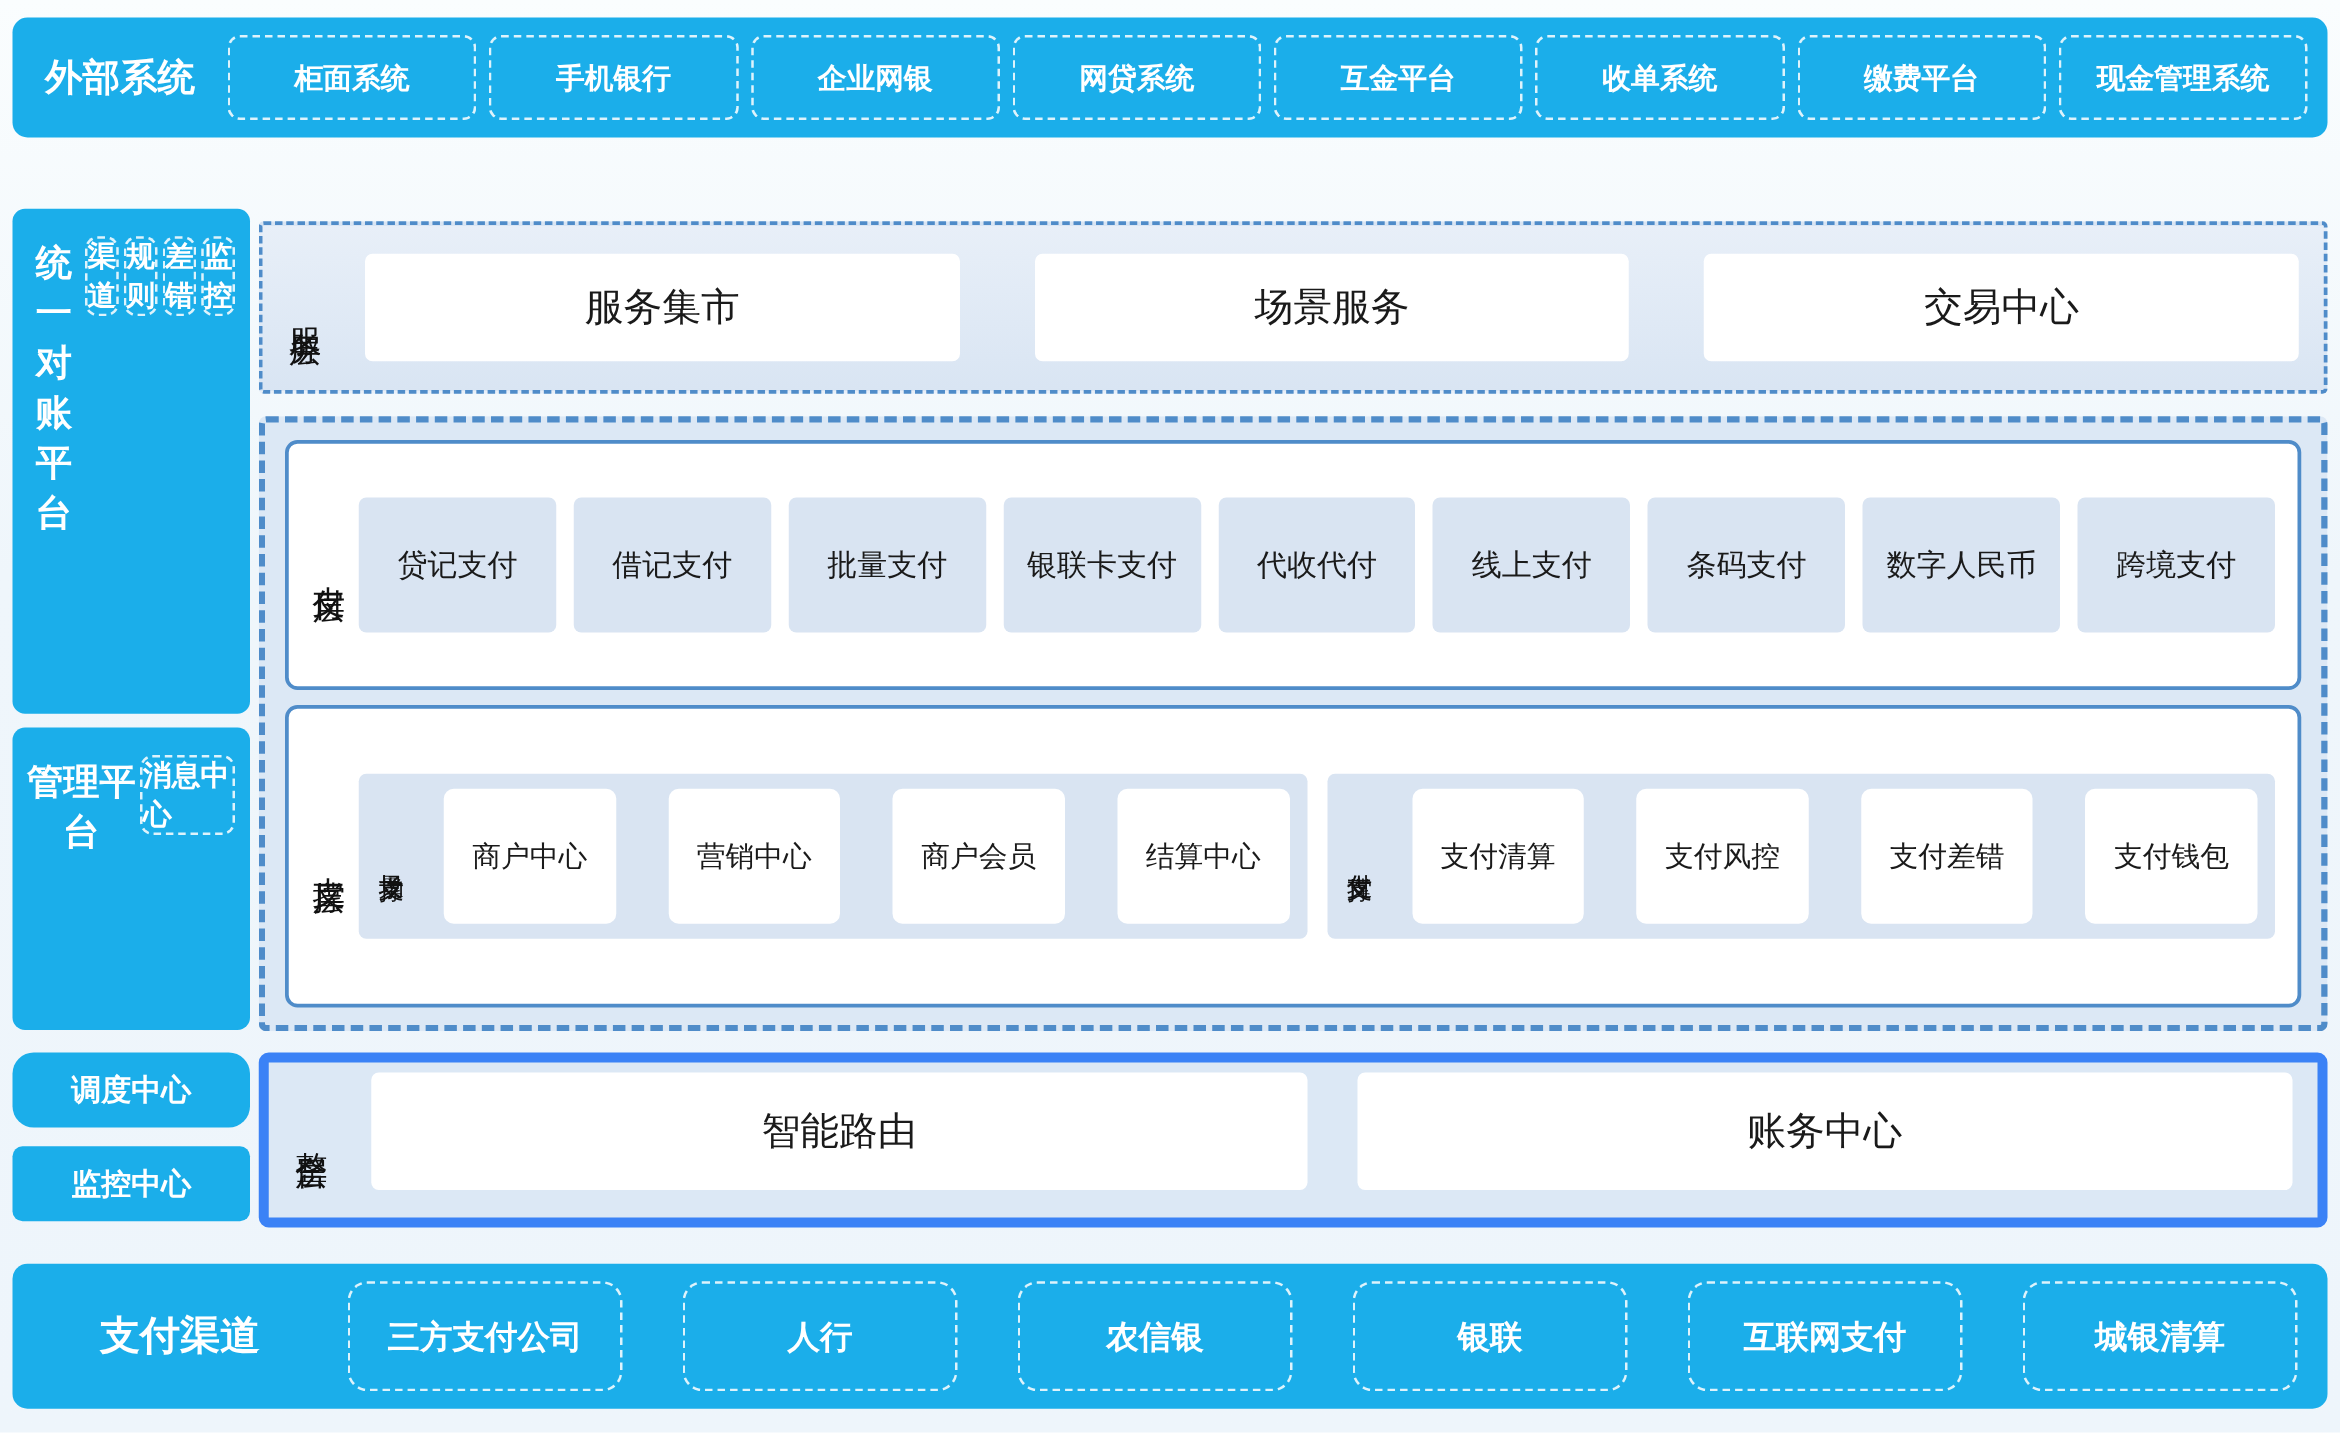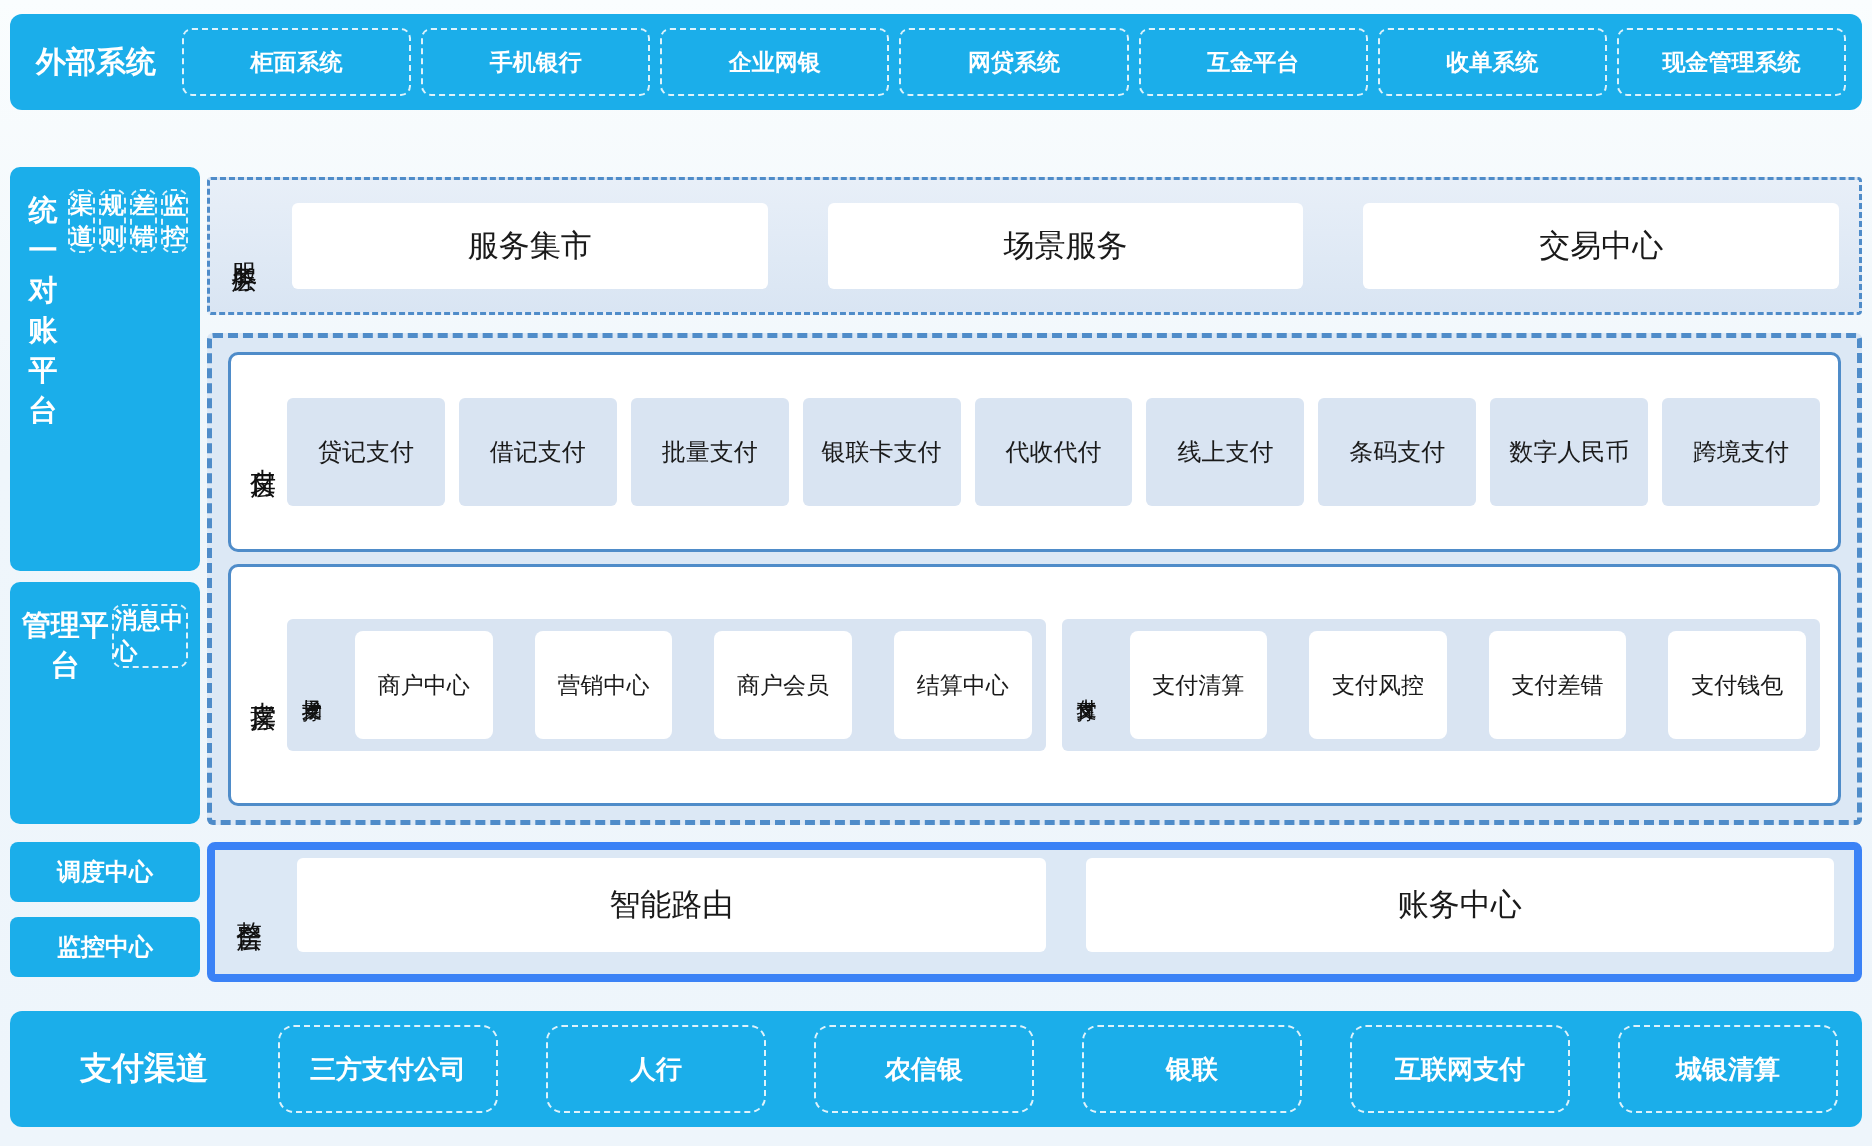--- a/index.html
+++ b/index.html
@@ -96,38 +96,39 @@
 
 <div class="top-bar blue">
   <div class="bar-title">外部系统</div>
   <div class="bar-items">
     <div class="bar-item">柜面系统</div>
     <div class="bar-item">手机银行</div>
     <div class="bar-item">企业网银</div>
     <div class="bar-item">网贷系统</div>
     <div class="bar-item">互金平台</div>
     <div class="bar-item">收单系统</div>
+    <div class="bar-item">缴费平台</div>
     <div class="bar-item">现金管理系统</div>
   </div>
 </div>
 
 <div class="side-panel blue" style="top:167px;height:404px;">
   <div class="side-title">统一对账平台</div>
   <div class="dash-item">渠道</div>
   <div class="dash-item">规则</div>
   <div class="dash-item">差错</div>
   <div class="dash-item">监控</div>
 </div>
 
 <div class="side-panel blue" style="top:582px;height:242px;">
   <div class="side-title">管理平台</div>
   <div class="dash-item">消息中心</div>
 </div>
 
-<div class="solo-box blue" style="top:842px;">调度中心</div>
+<div class="solo-box blue" style="top:842px;border-radius:17px;">调度中心</div>
 <div class="solo-box blue" style="top:917px;">监控中心</div>
 
 <div class="service-layer">
   <div class="vlabel">服务层</div>
   <div class="service-items">
     <div class="white-box">服务集市</div>
     <div class="white-box">场景服务</div>
     <div class="white-box">交易中心</div>
   </div>
 </div>

